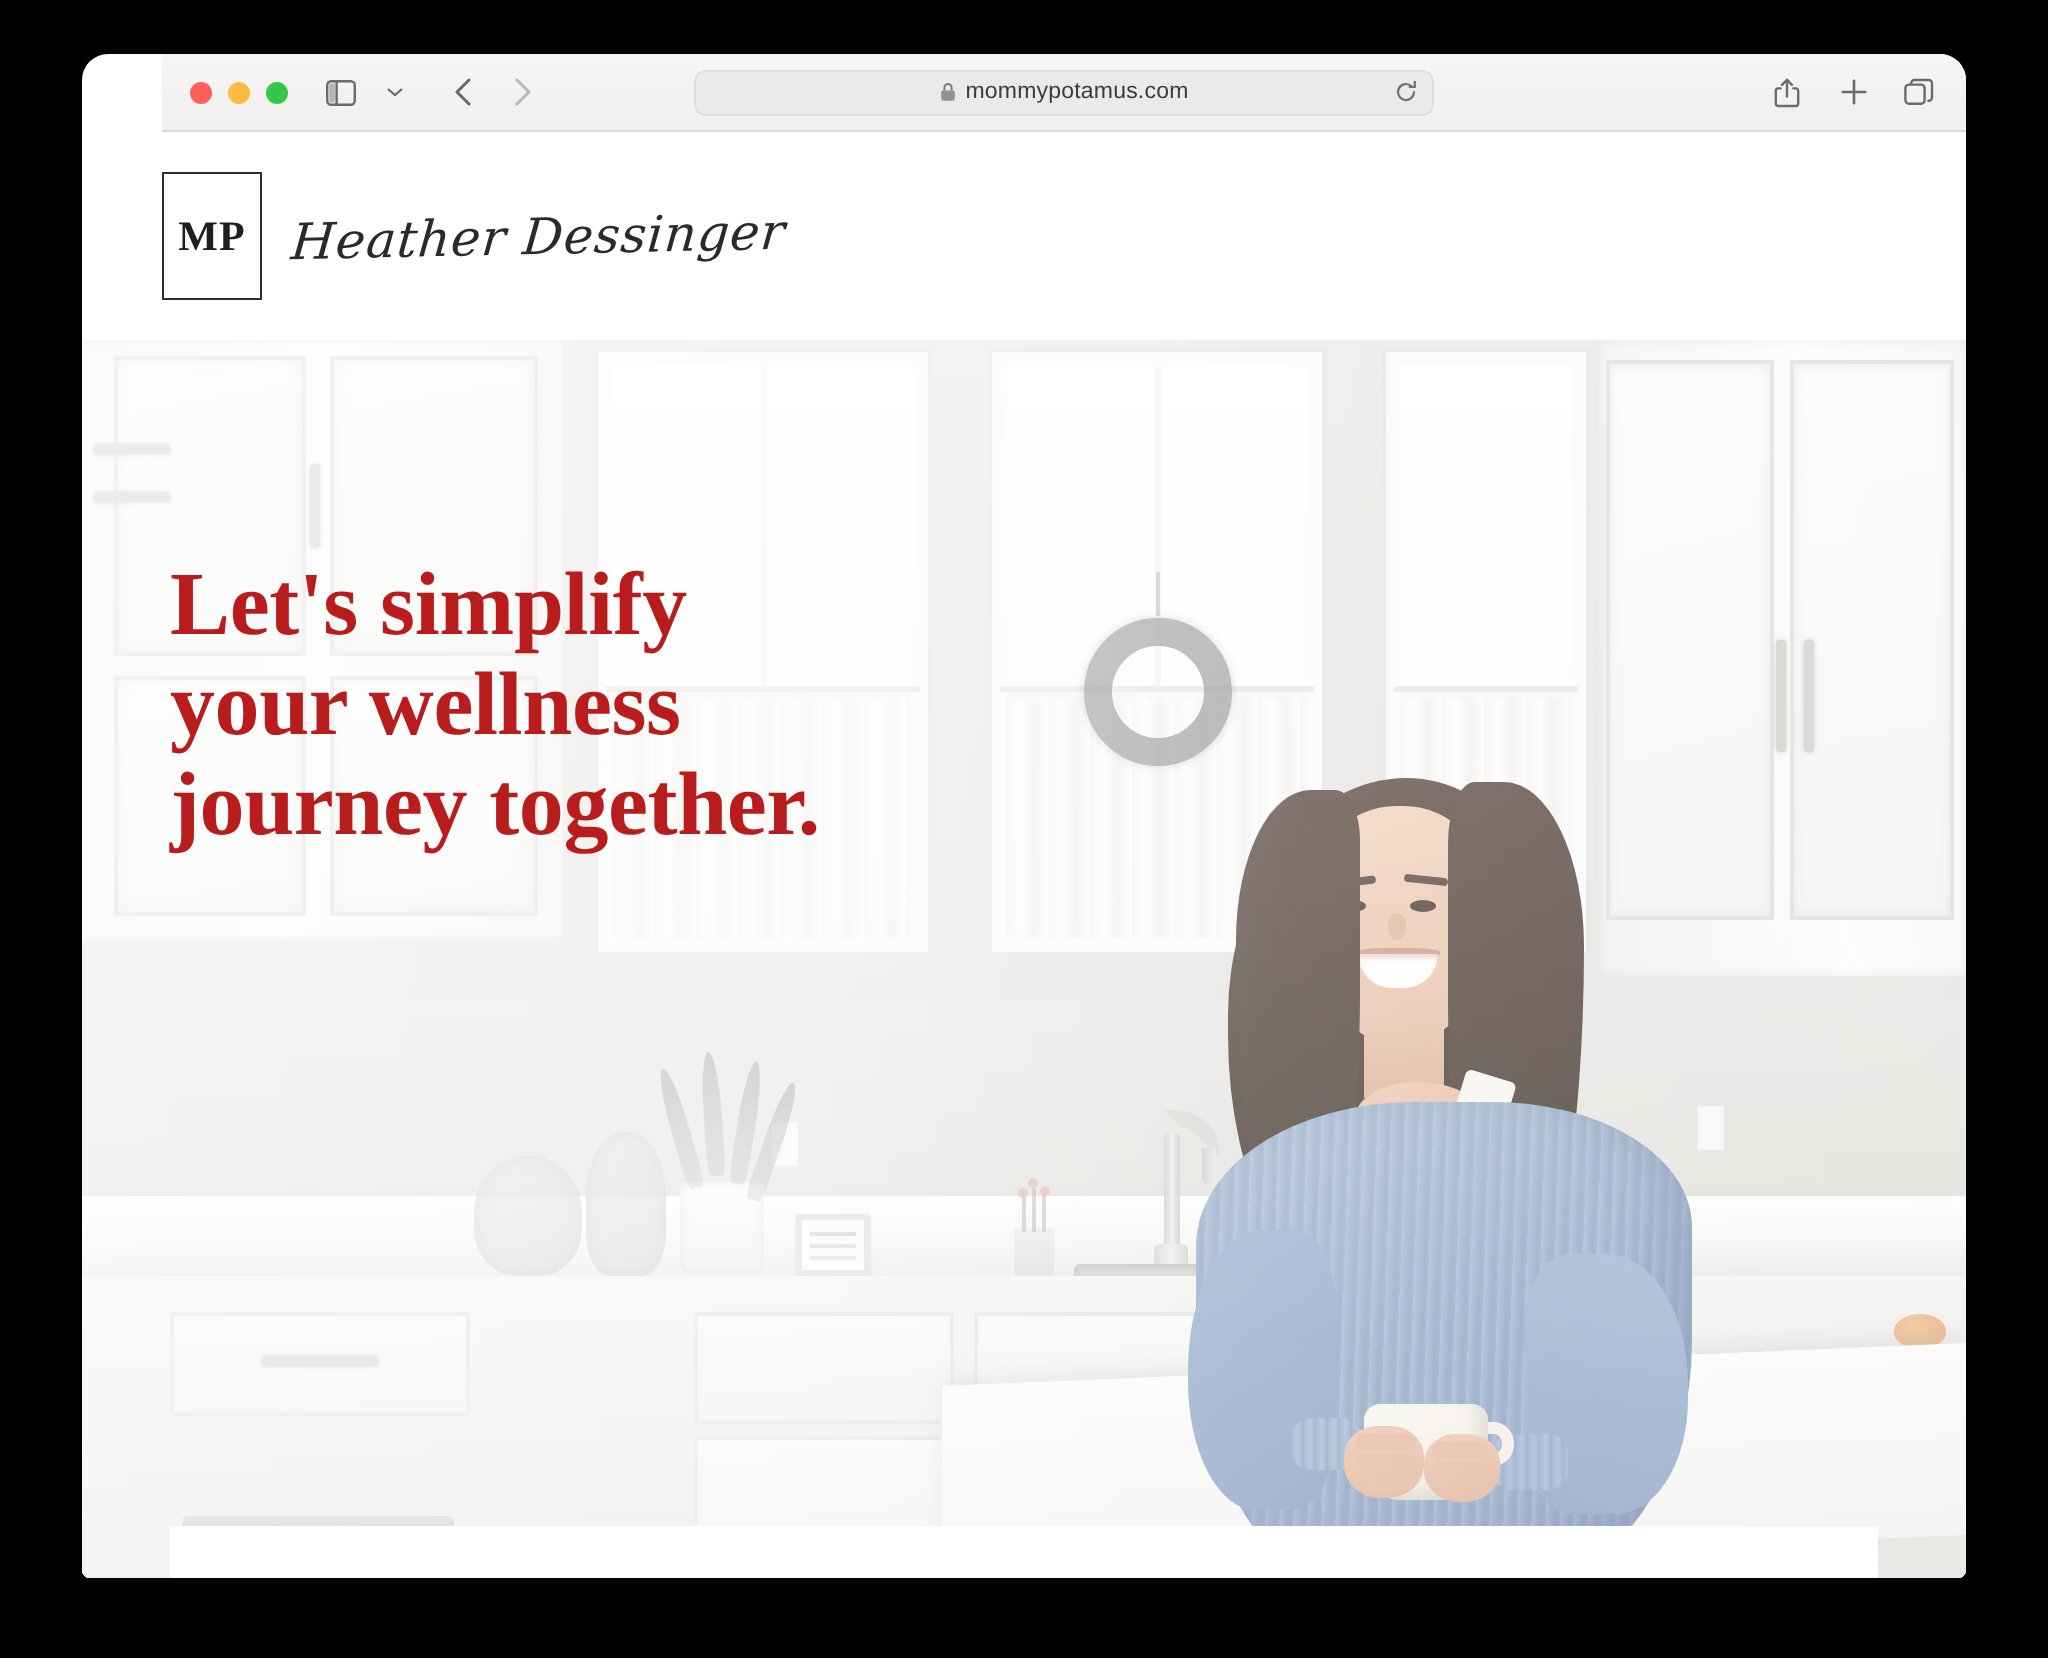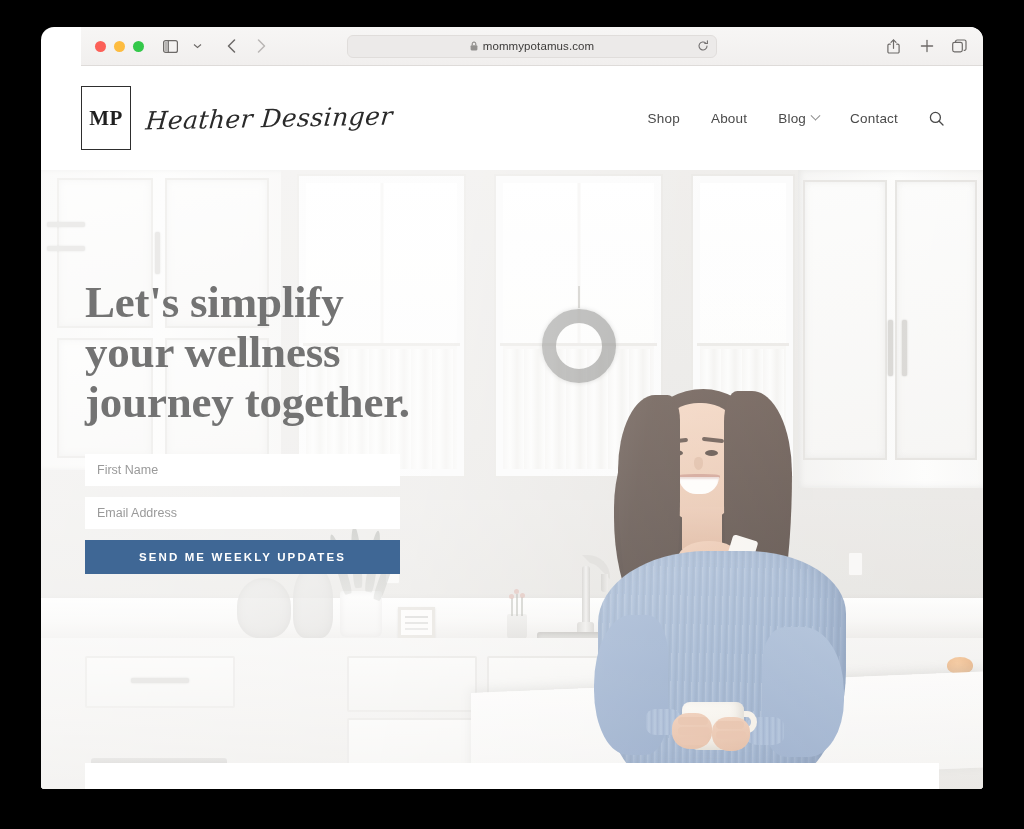--- a/index.html
+++ b/index.html
@@ -547,23 +547,23 @@
   .hero-content {
     position: absolute;
     left: 44px; top: 108px;
     width: 330px;
     z-index: 4;
   }
   .hero-title {
     font-family: "Liberation Serif", serif;
     font-size: 45px;
     line-height: 1.11;
-    color: #737373;
+    color: #b91c1c;
     letter-spacing: -.2px;
-    margin-bottom: 26px;
+    margin-bottom: 14px;
   }
   .signup { width: 315px; }
   .field {
     width: 100%;
     height: 32px;
     background: #fff;
     border: none;
     outline: none;
     padding: 0 12px;
     font-family: "Liberation Sans", sans-serif;
@@ -676,41 +676,20 @@
     </div>
 
     <div class="viewport">
 
       <div class="site-header">
         <a class="brand">
           <span class="mp-mark">MP</span>
           <span class="brand-name">Heather Dessinger</span>
         </a>
 
-        <nav class="nav">
-          <a class="nav-item">
-            <span>Shop</span>
-          </a>
-          <a class="nav-item">
-            <span>About</span>
-          </a>
-          <a class="nav-item">
-            <span>Blog</span>
-            <i class="chev"></i>
-          </a>
-          <a class="nav-item">
-            <span>Contact</span>
-          </a>
-          <a class="search-btn">
-            <svg width="15" height="15" viewBox="0 0 15 15" fill="none" stroke="currentColor" stroke-width="1.3" stroke-linecap="round">
-              <circle cx="6.4" cy="6.4" r="5"></circle>
-              <line x1="10.2" y1="10.2" x2="14" y2="14"></line>
-            </svg>
-          </a>
-        </nav>
       </div>
 
       <div class="hero">
 
         <div class="kitchen">
           <div class="k-wall"></div>
 
           <div class="cab-upper-left"></div>
           <div class="cab-panel" style="left:16px;top:8px;width:96px;height:150px;"></div>
           <div class="cab-panel" style="left:124px;top:8px;width:104px;height:150px;"></div>
@@ -828,25 +807,20 @@
             <div class="finger" style="left:130px;top:356px;width:28px;"></div>
             <div class="finger" style="left:130px;top:366px;width:30px;"></div>
           </div>
 
           <div class="hero-wash"></div>
         </div>
 
         <div class="hero-content">
           <h1 class="hero-title">Let's simplify your wellness journey together.</h1>
 
-          <form class="signup">
-            <input class="field" type="text" placeholder="First Name" style="">
-            <input class="field" type="email" placeholder="Email Address" style="">
-            <button class="submit" type="button">SEND ME WEEKLY UPDATES</button>
-          </form>
         </div>
 
         <div class="next-section"></div>
       </div>
 
     </div>
   </div>
 </div>
 
 </body></html>

